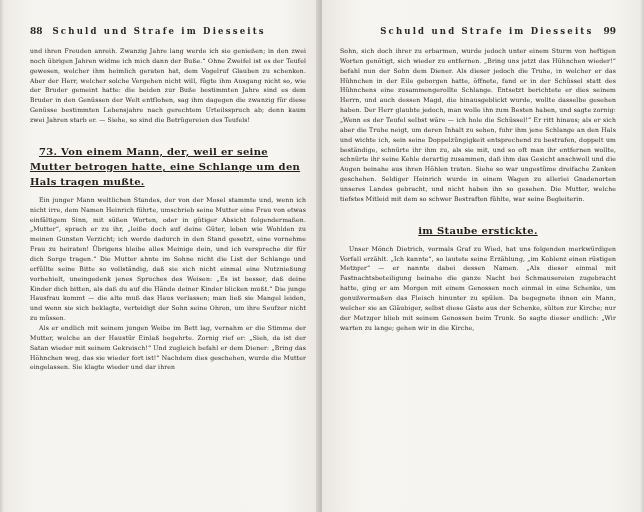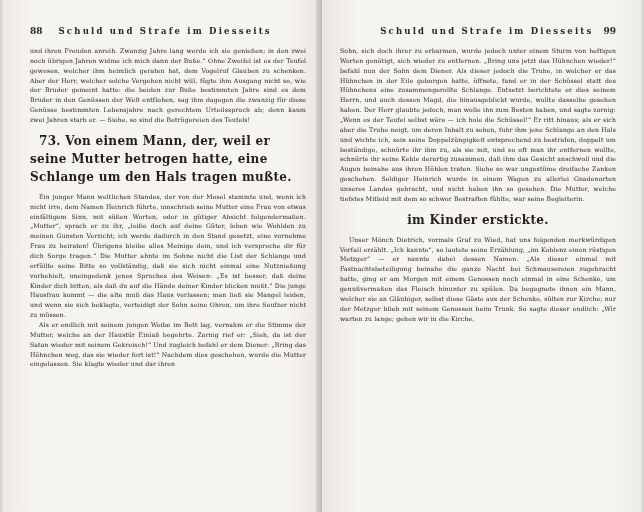--- a/index.html
+++ b/index.html
@@ -55,21 +55,21 @@
     align-items: baseline;
     font-family: "DejaVu Serif", serif;
     font-size: 8.5px;
     letter-spacing: 2.2px;
     color: #2b2722;
     font-weight: bold;
     margin-bottom: 10px;
     white-space: nowrap;
   }
   .rh-left .folio {
-    margin-right: 16px;
+    margin-right: 10px;
     letter-spacing: 0;
     font-size: 9px;
   }
   .rh-right {
     justify-content: flex-end;
   }
   .rh-right .folio {
     margin-left: 10px;
     letter-spacing: 0;
     font-size: 9px;
@@ -88,27 +88,28 @@
     hyphens: auto;
     letter-spacing: 0.15px;
   }
   p.body.noindent {
     text-indent: 0;
   }
   p.body + p.body {
     margin-top: 0;
   }
   .chapter-head {
-    margin: 3px 0 6px 0;
-    font-size: 12px;
+    margin: 15px 0 6px 0;
+    font-size: 10px;
     line-height: 1.5;
     text-align: center;
     font-weight: bold;
     color: #241f1a;
     letter-spacing: 0.3px;
+    text-decoration: underline;
   }
   .chapter-head .ln {
     display: block;
   }
   .chapter-head.left-head {
     text-align: left;
     text-indent: 9px;
   }
   .spacer {
     height: 4px;
@@ -150,21 +151,21 @@
     <div class="running-head rh-right">
       <span class="rh-title">Schuld und Strafe im Diesseits</span>
       <span class="folio">99</span>
     </div>
 
     <p class="body noindent">Sohn, sich doch ihrer zu erbarmen, wurde jedoch unter einem Sturm von heftigen Worten genötigt, sich wieder zu entfernen. „Bring uns jetzt das Hühnchen wieder!“ befahl nun der Sohn dem Diener. Als dieser jedoch die Truhe, in welcher er das Hühnchen in der Eile geborgen hatte, öffnete, fand er in der Schüssel statt des Hühnchens eine zusammengerollte Schlange. Entsetzt berichtete er dies seinem Herrn, und auch dessen Magd, die hinausgeblickt wurde, wollte dasselbe gesehen haben. Der Herr glaubte jedoch, man wolle ihn zum Besten haben, und sagte zornig: „Wenn es der Teufel selbst wäre — ich hole die Schüssel!“ Er ritt hinaus; als er sich aber die Truhe neigt, um deren Inhalt zu sehen, fuhr ihm jene Schlange an den Hals und wichte ich, sein seine Doppelzüngigkeit entsprechend zu bestrafen, doppelt um beständige, schnürte ihr ihm zu, als sie mit, und so oft man ihr entfernen wollte, schnürte ihr seine Kehle derartig zusammen, daß ihm das Gesicht anschwoll und die Augen beinahe aus ihren Höhlen traten. Siehe so war ungestüme dreifache Zanken geschehen. Seldiger Heinrich wurde in einem Wagen zu allerlei Gnadenorten unseres Landes gebracht, und nicht haben ihn so gesehen. Die Mutter, welche tiefstes Mitleid mit dem so schwer Bestraften fühlte, war seine Begleiterin.</p>
 
     <div class="spacer"></div>
 
     <div class="chapter-head">
-      <span class="ln">im Kinder erstickte.</span>
+      <span class="ln">im Staube erstickte.</span>
     </div>
 
     <p class="body">Unser Mönch Dietrich, vormals Graf zu Wied, hat uns folgenden merkwürdigen Vorfall erzählt. „Ich kannte“, so lautete seine Erzählung, „im Koblenz einen rüstigen Metzger“ — er nannte dabei dessen Namen. „Als dieser einmal mit Fastnachtsbeteiligung beinahe die ganze Nacht bei Schmausereien zugebracht hatte, ging er am Morgen mit einem Genossen noch einmal in eine Schenke, um genußvermaßen das Fleisch hinunter zu spülen. Da begegnete ihnen ein Mann, welcher sie an Gläubiger, selbst diese Gäste aus der Schenke, sülten zur Kirche; nur der Metzger blieb mit seinem Genossen beim Trunk. So sagte dieser endlich: „Wir warten zu lange; gehen wir in die Kirche,</p>
   </div>
 
   <div class="page-edge edge-left"></div>
   <div class="page-edge edge-right"></div>
 </div>
 
 </body></html>

